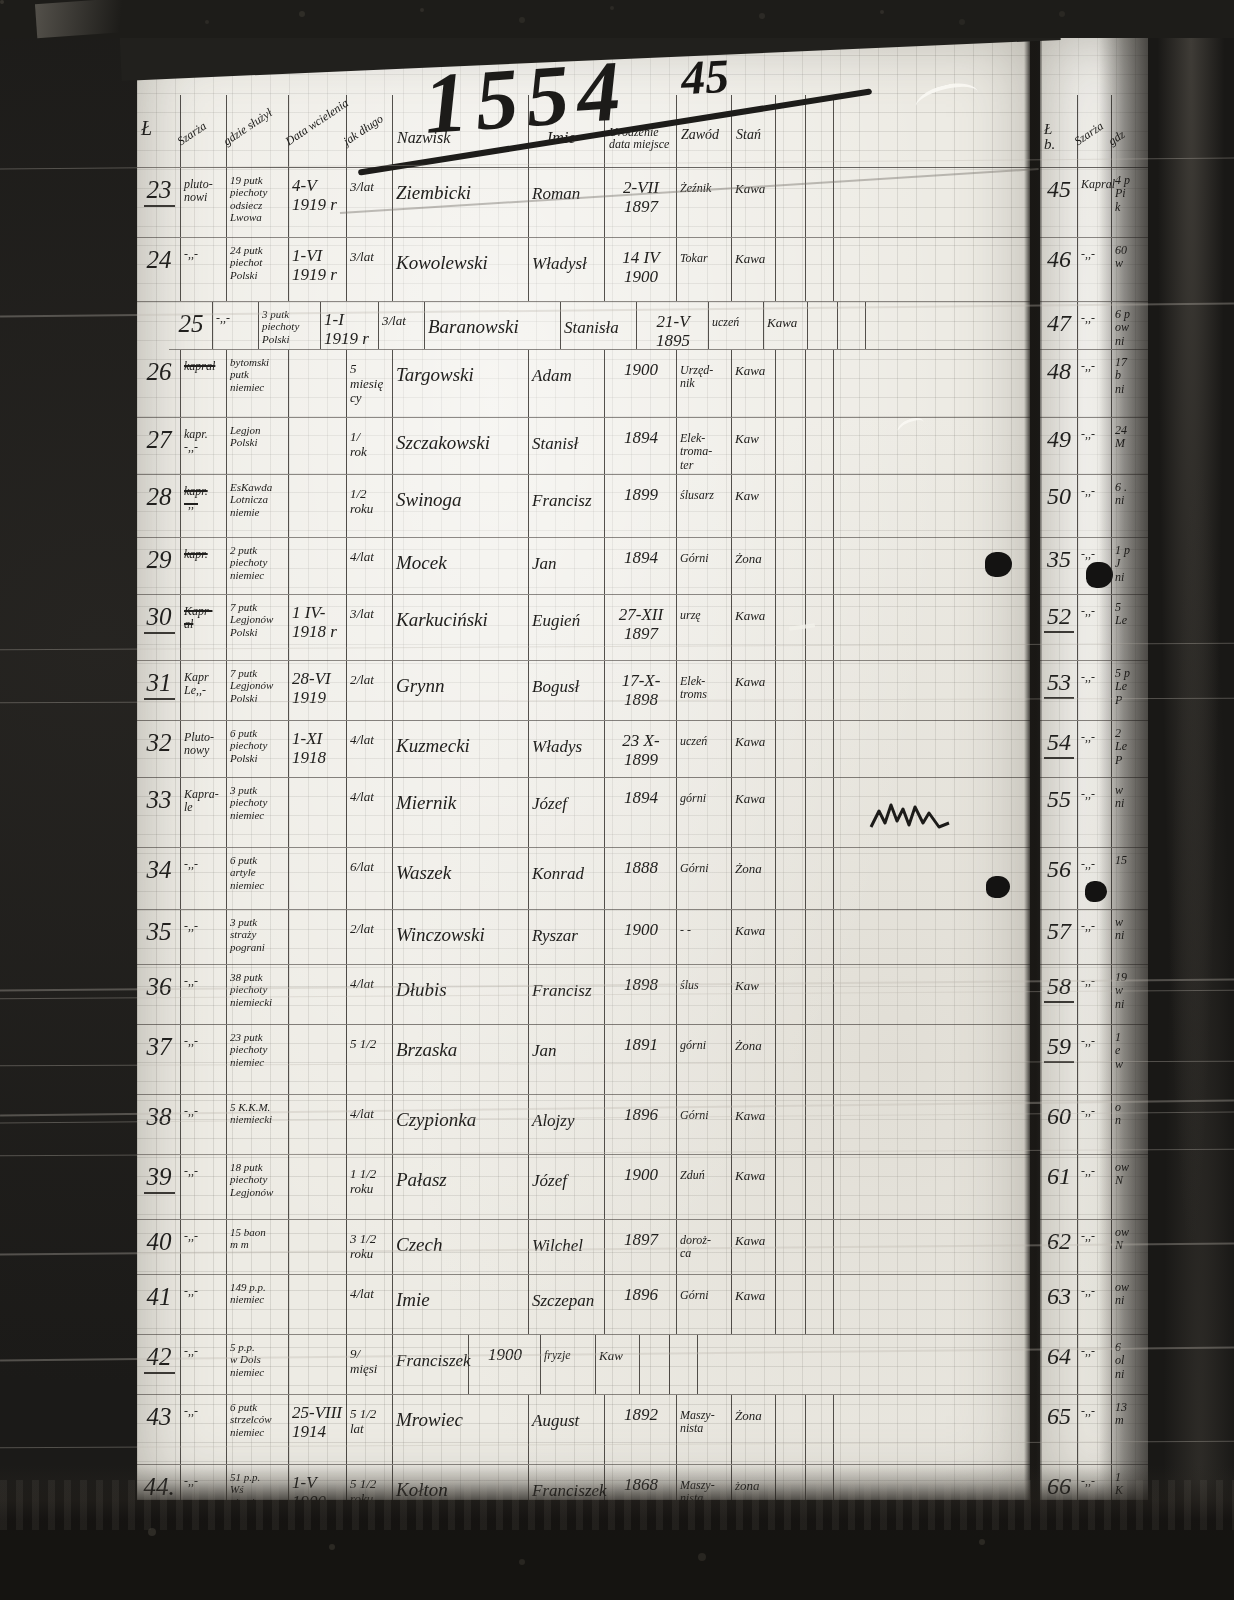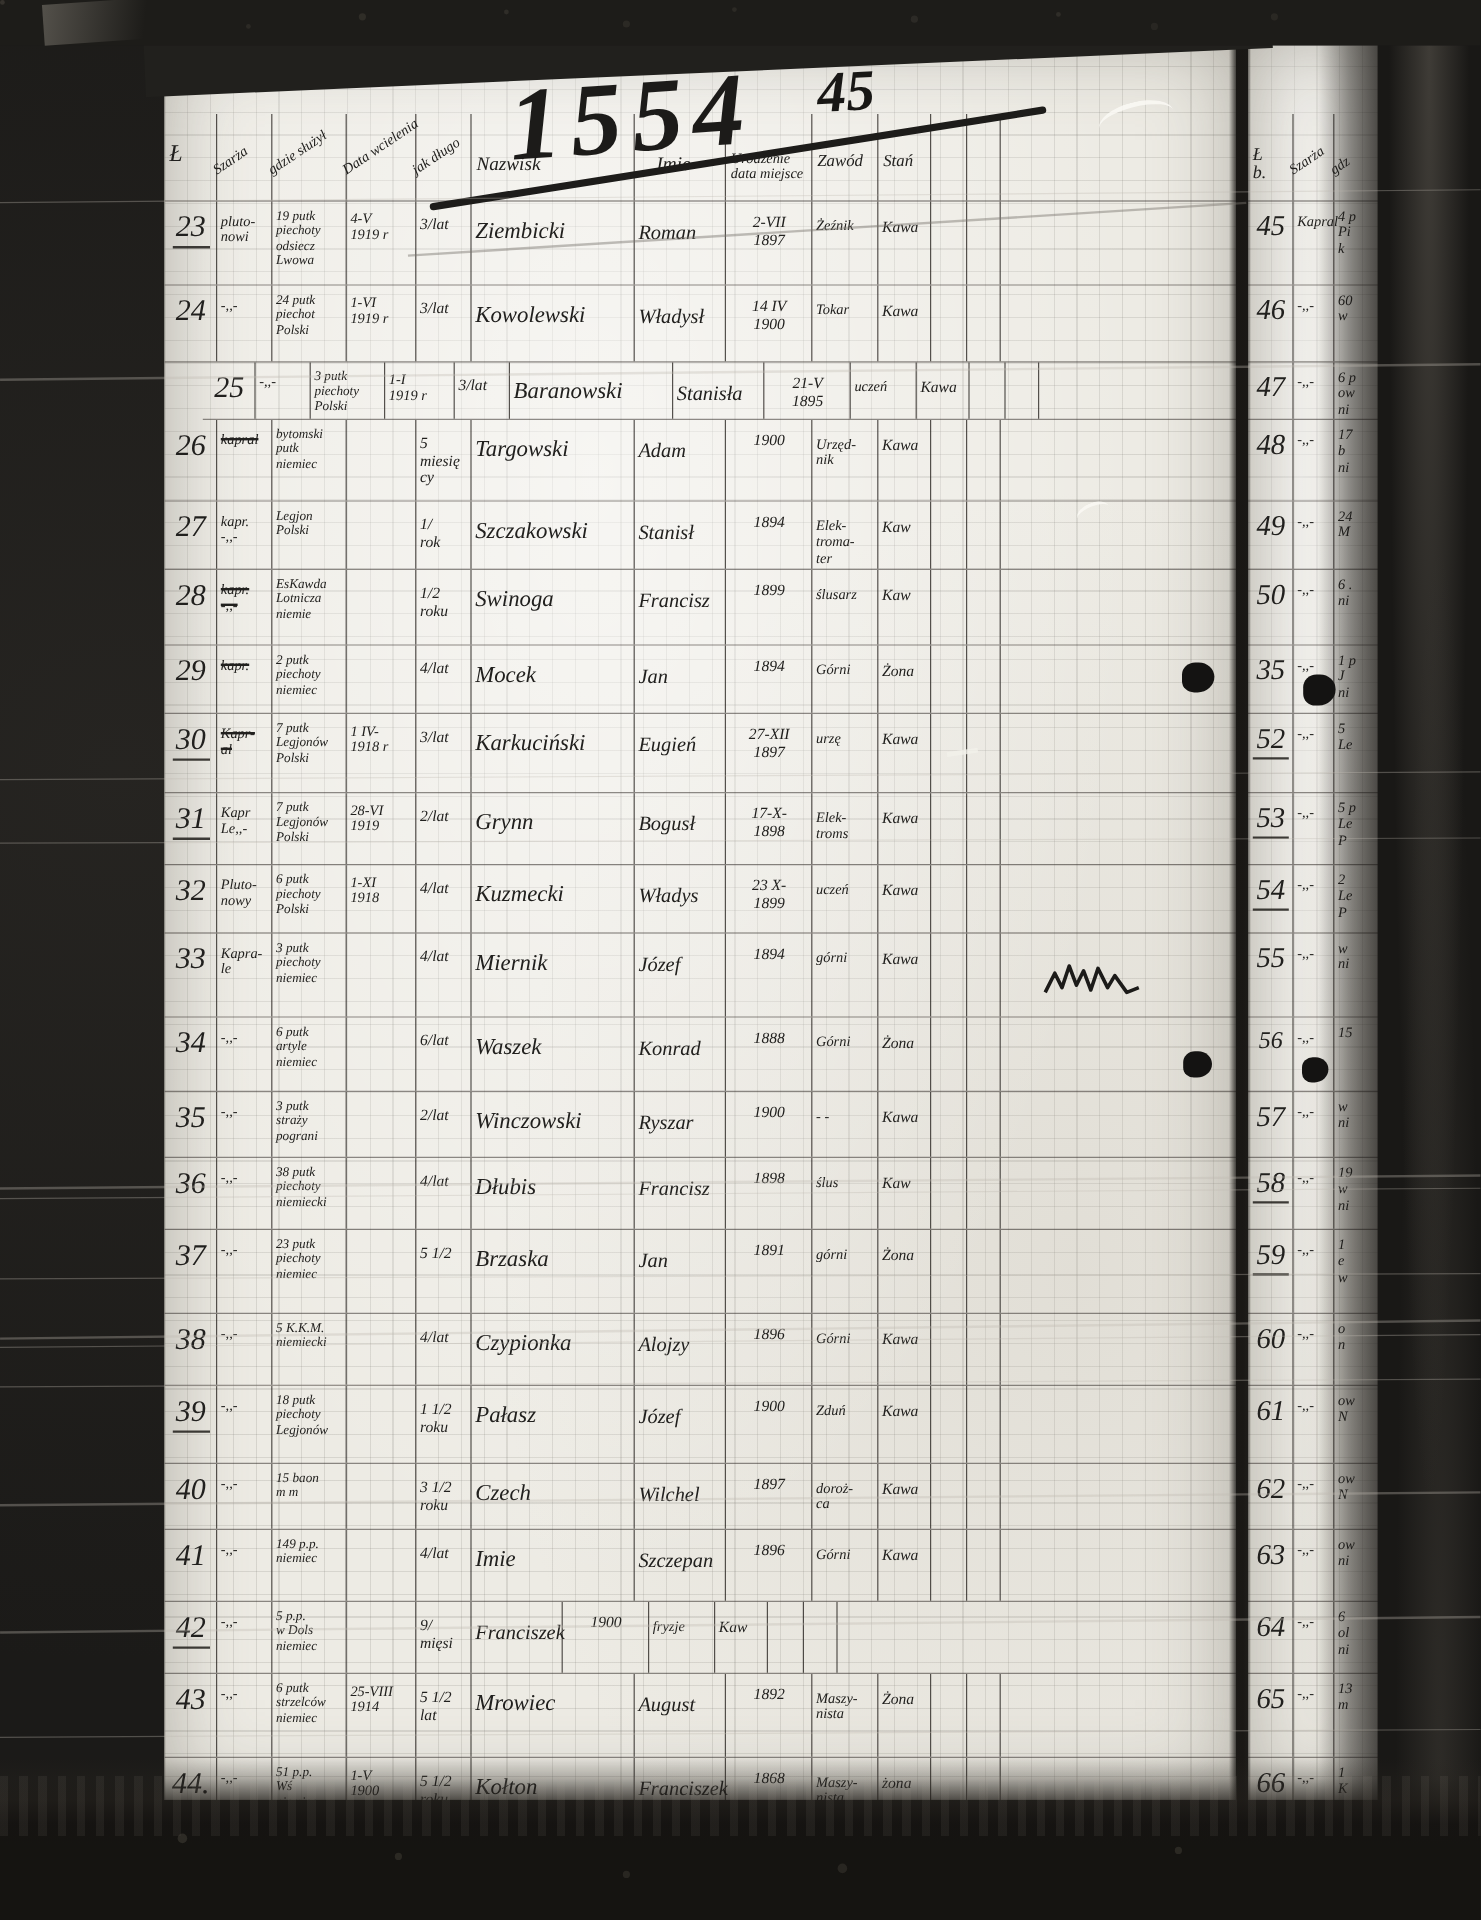--- a/index.html
+++ b/index.html
@@ -30,25 +30,25 @@
     position:relative;font-style:italic;font-size:13px;}
   .slant{position:absolute;left:2px;bottom:18px;transform:rotate(-34deg);
     transform-origin:0 100%;white-space:nowrap;font-size:12px;}
   .flat{position:absolute;left:4px;bottom:8px;font-size:14px;white-space:pre-line;line-height:1.05;}
   .c-no{font-size:25px;display:flex;align-items:flex-start;justify-content:center;padding-top:8px;}
   .c-no .val{display:inline-block;}
   .c-no .val.ul{border-bottom:2px solid rgba(30,28,25,.85);padding:0 3px 1px 3px;}
   .c-rank{font-size:12px;padding-top:10px;}
   .c-rank.scribbled{text-decoration:line-through;text-decoration-thickness:2px;}
   .c-unit{font-size:11px;padding-top:6px;}
-  .c-date{font-size:12px;padding-top:8px;}
+  .c-date{font-size:17px;padding-top:8px;}
   .c-duration{font-size:13px;padding-top:12px;}
   .c-surname{font-size:19px;padding-top:14px;}
   .c-name{font-size:17px;padding-top:16px;}
-  .c-birth{font-size:13px;padding-top:10px;text-align:center;}
+  .c-birth{font-size:17px;padding-top:10px;text-align:center;}
   .c-occupation{font-size:12px;padding-top:14px;}
   .c-status{font-size:13px;padding-top:14px;}
   .c-x1,.c-x2{font-size:10px;}
   .c-partial{font-size:12px;padding-top:6px;}
   .bignum{position:absolute;z-index:6;font-style:italic;font-weight:bold;pointer-events:none;}
   .crossed-number{left:287px;top:14px;font-size:86px;letter-spacing:8px;transform:rotate(-4deg);
     color:#1c1b19;}
   .cross-stroke{position:absolute;z-index:7;left:218px;top:96px;width:520px;height:6px;
     background:#1d1c1a;border-radius:3px;transform:rotate(-9deg);}
   .corner-number{left:544px;top:16px;font-size:48px;transform:rotate(-3deg);color:#181715;}
@@ -610,21 +610,21 @@
 Le
 P</div>
         </div>
         <div class="row" style="height: 70px;">
           <div class="cell c-no" style="width: 38px; font-size: 24px;"><span class="val">55</span></div>
           <div class="cell c-rank" style="width: 34px;">-,,-</div>
           <div class="cell c-partial last" style="width: 40px;">w
 ni</div>
         </div>
         <div class="row" style="height: 62px;">
-          <div class="cell c-no" style="width: 38px; font-size: 20px;"><span class="val">56</span></div>
+          <div class="cell c-no" style="width: 38px; font-size: 24px;"><span class="val">56</span></div>
           <div class="cell c-rank" style="width: 34px;">-,,-</div>
           <div class="cell c-partial last" style="width: 40px;">15</div>
         </div>
         <div class="row" style="height: 55px;">
           <div class="cell c-no" style="width: 38px; font-size: 24px;"><span class="val">57</span></div>
           <div class="cell c-rank" style="width: 34px;">-,,-</div>
           <div class="cell c-partial last" style="width: 40px;">w
 ni</div>
         </div>
         <div class="row" style="height: 60px;">

